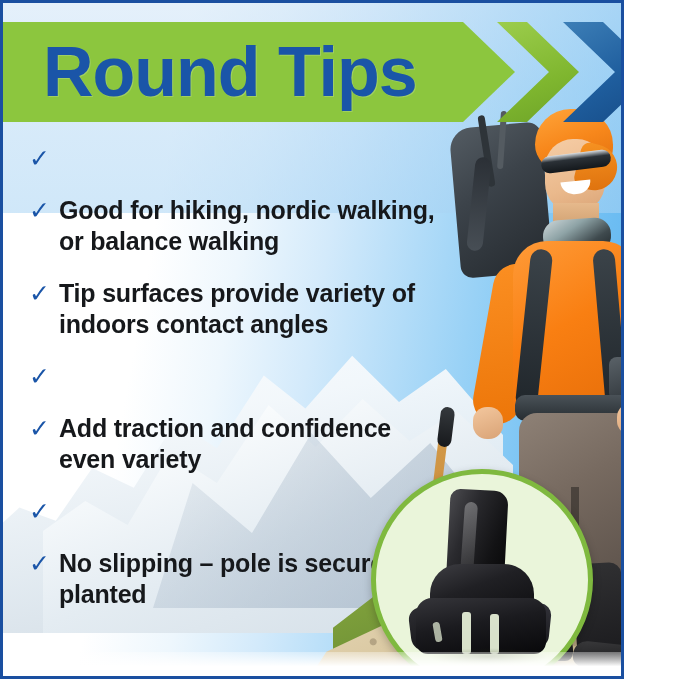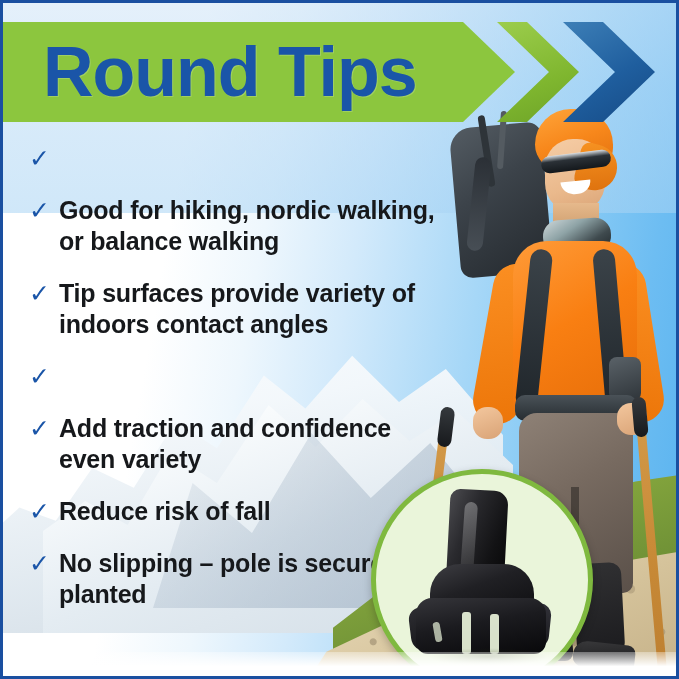--- a/index.html
+++ b/index.html
@@ -1,20 +1,20 @@
 <!DOCTYPE html>
 <html><head>
 <meta charset="utf-8">
 <style>
   html,body{margin:0;padding:0;background:#fff;}
   body{font-family:"Liberation Sans","DejaVu Sans",sans-serif;}
 
   #infographic{
     position:relative;
-    width:679px;height:679px;
+    width:624px;height:679px;
     overflow:hidden;
     box-sizing:border-box;
     border:3px solid #1a4fa0;
     background:#ffffff;
   }
 
   
   .bg-sky{
     position:absolute;left:0;top:0;width:100%;height:100%;
     background:
@@ -399,21 +399,20 @@
     </div>
     <div class="bullet">
       <span class="tick">✓</span>
     </div>
     <div class="bullet">
       <span class="tick">✓</span>
       <span class="btext">Add traction and confidence even variety</span>
     </div>
     <div class="bullet">
       <span class="tick">✓</span>
-      <span class="btext">Reduce risk of fall</span>
     </div>
     <div class="bullet">
       <span class="tick">✓</span>
       <span class="btext">No slipping – pole is securely planted</span>
     </div>
   </div>
 
   <div class="product-circle">
     <div class="tip">
       <div class="tip-shaft"></div>

